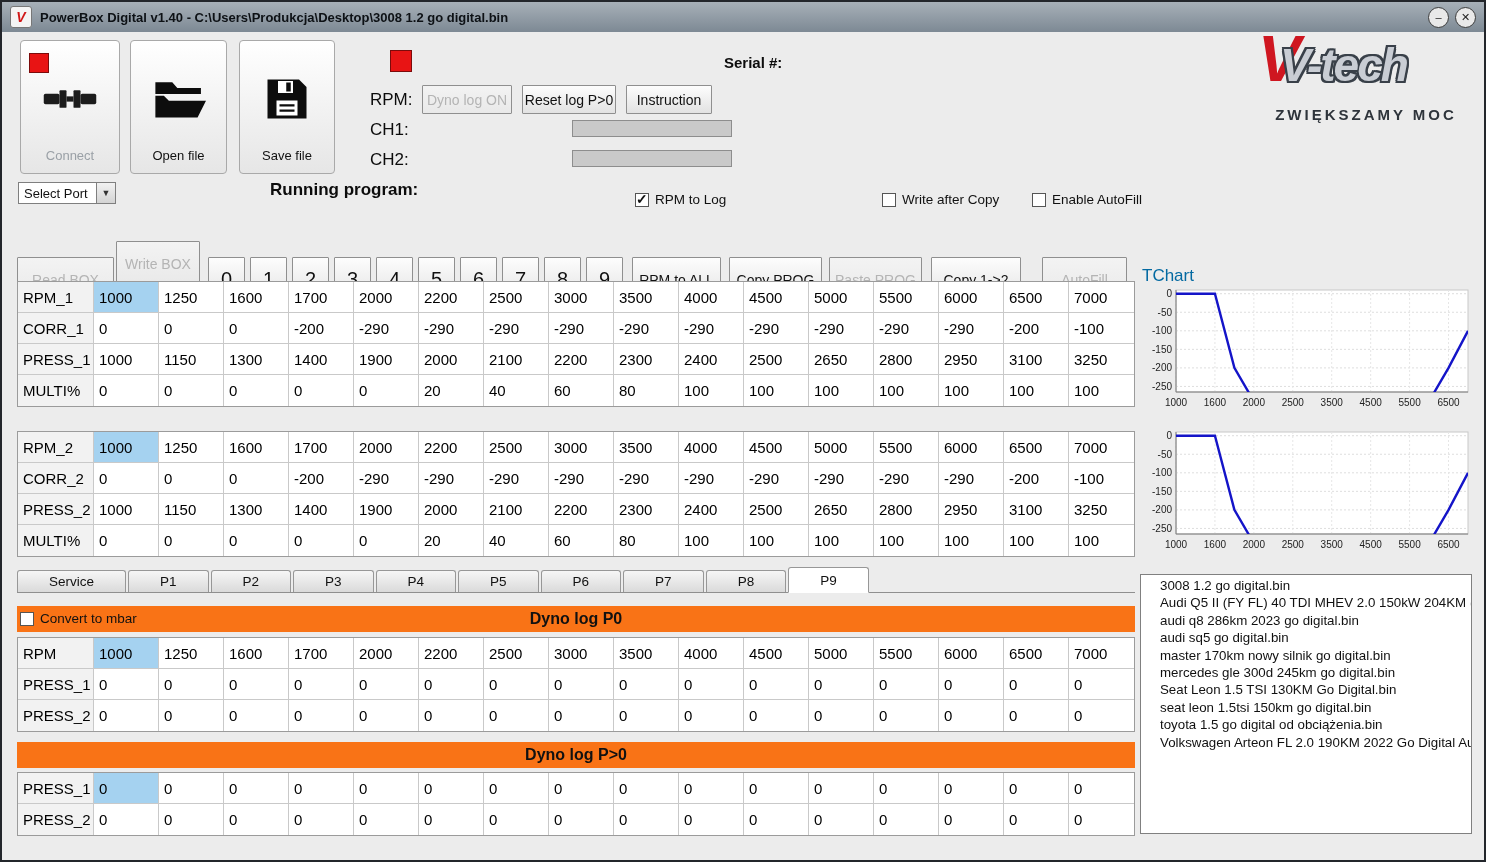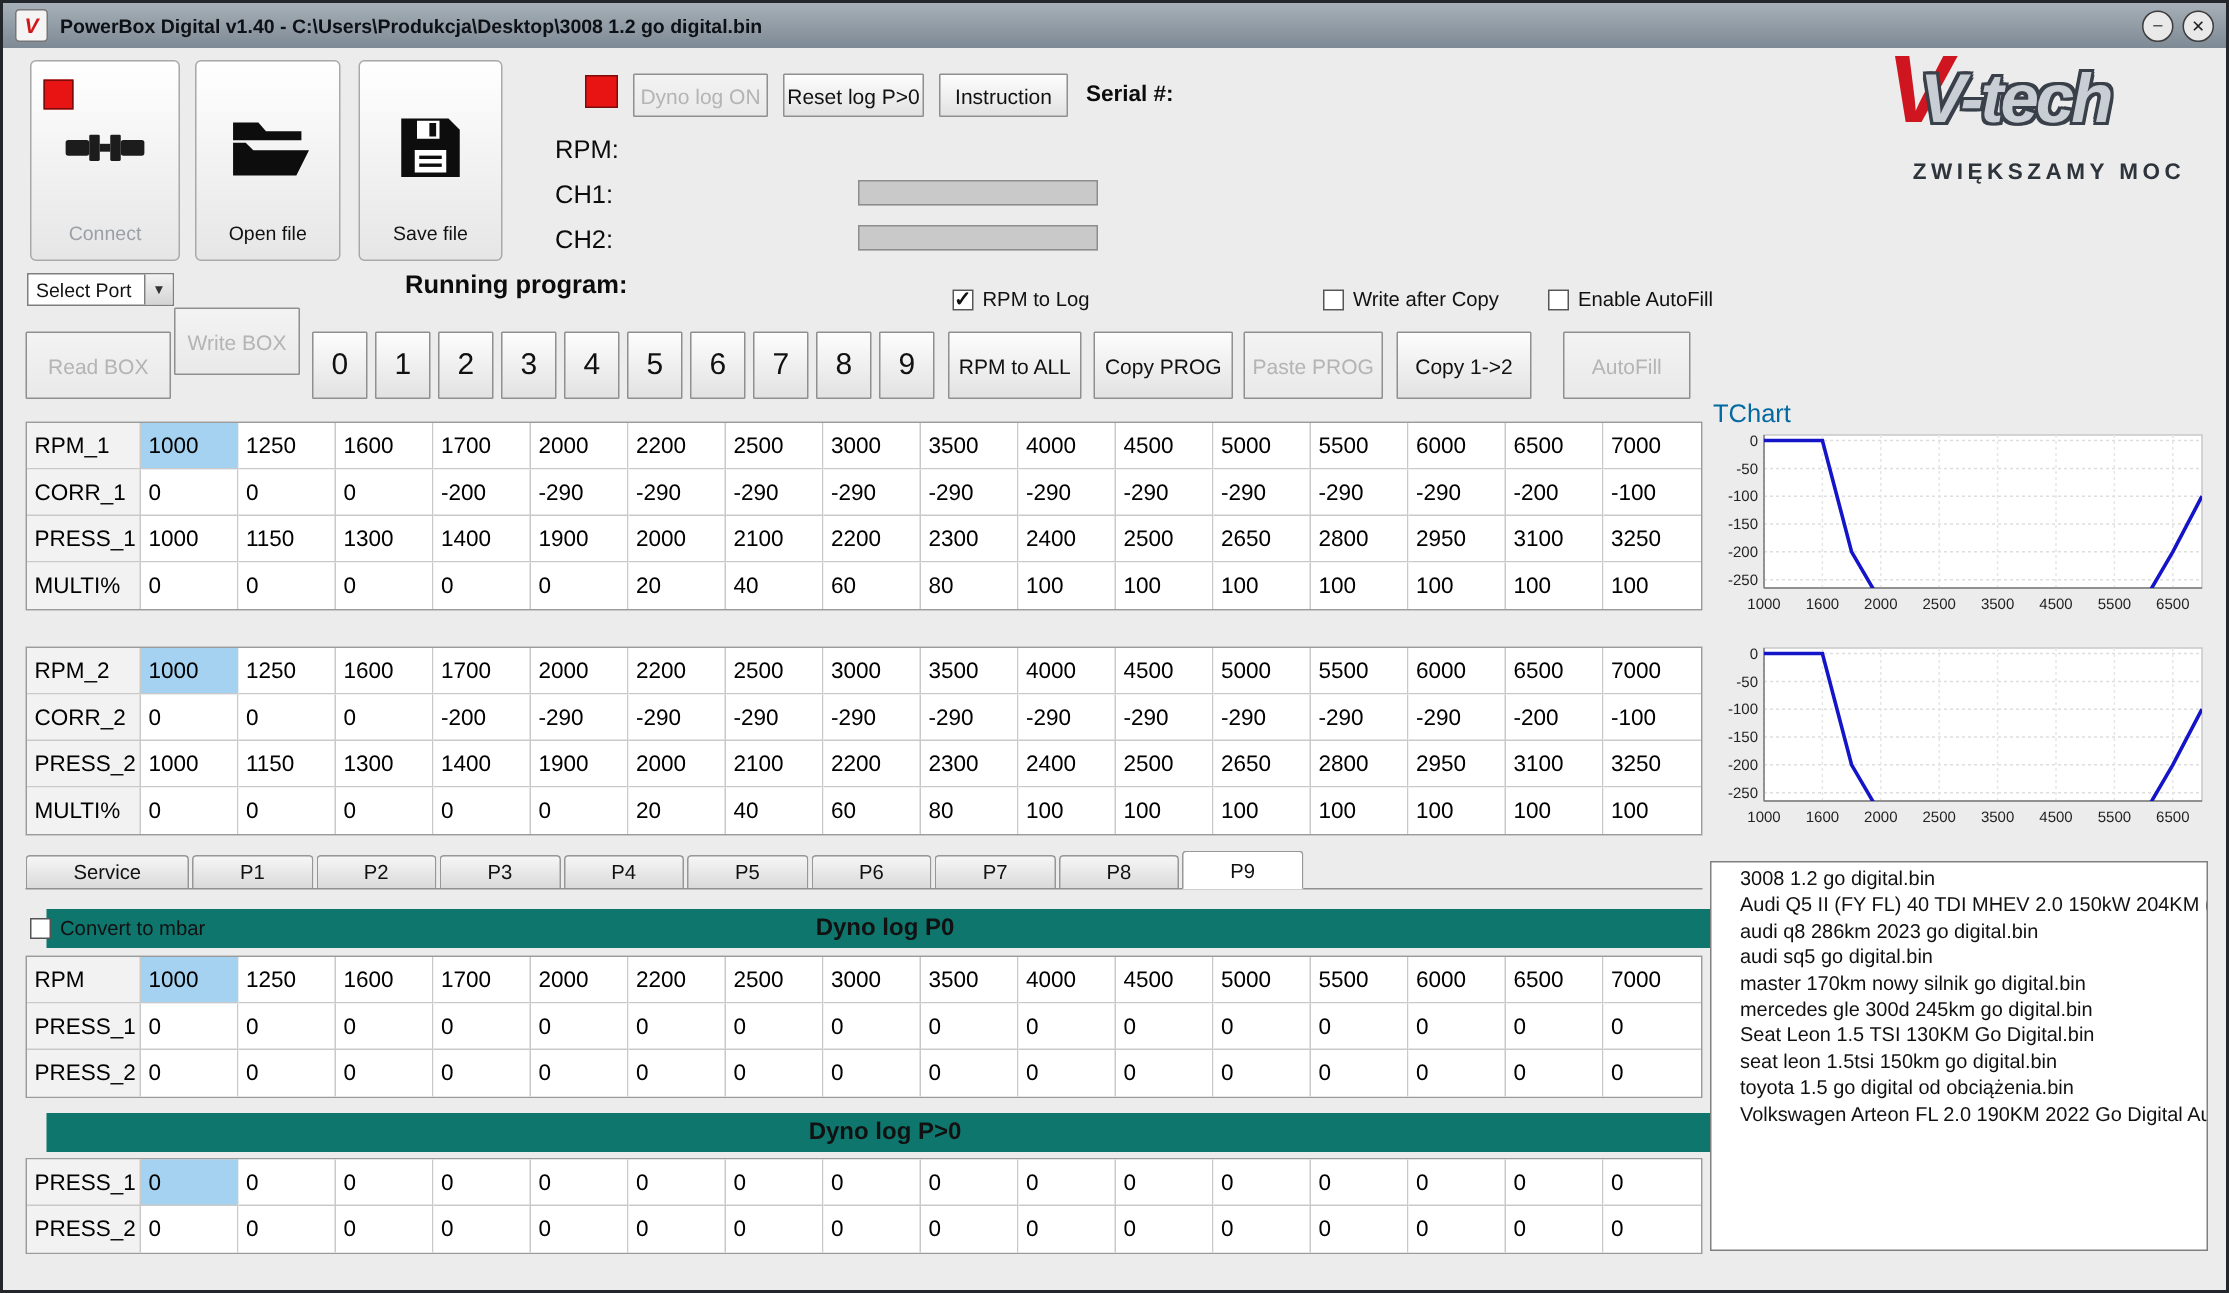--- a/index.html
+++ b/index.html
@@ -23,21 +23,21 @@
   .bigbtn{position:absolute;width:100px;height:134px;background:linear-gradient(#ffffff,#e6e6e6);
           border:1px solid #a9a9a9;border-radius:4px;box-sizing:border-box;cursor:pointer;}
   .bigbtn .big-label{position:absolute;bottom:10px;left:0;width:100%;text-align:center;font-size:13px;}
   .bigbtn .iconwrap{position:absolute;left:50%;top:60px;transform:translate(-50%,-50%);}
   .gray-label{color:#9aa0a6;}
   .redsq{position:absolute;background:#e81414;border:1px solid #7c0b0b;box-sizing:border-box;}
 
   
   .btn{position:absolute;background:linear-gradient(#fdfdfd,#e2e2e2);border:1px solid #8f8f8f;
        border-radius:1px;font-size:14px;display:flex;align-items:center;justify-content:center;
-       box-sizing:border-box;cursor:pointer;color:#111;}
+       box-sizing:border-box;cursor:pointer;color:#111;margin-top:36px;}
   .btn.disabled{color:#b4b4b4;background:linear-gradient(#f3f3f3,#e9e9e9);cursor:default;}
   #digits{position:absolute;left:206px;top:219px;display:flex;gap:5px;}
   .digit{position:static;width:37px;height:45px;font-size:20px;}
 
   .label17{position:absolute;font-size:17px;color:#0c0c0c;}
   .bar{position:absolute;width:160px;height:17px;background:#c9c9c9;border:1px solid #8d8d8d;box-sizing:border-box;}
 
   
   .select{position:absolute;left:16px;top:180px;width:98px;height:22px;background:#fff;
           border:1px solid #7f7f7f;box-sizing:border-box;font-size:13px;display:flex;align-items:center;cursor:pointer;}
@@ -62,21 +62,21 @@
   .sel-cell{background:#a5d2f0;}
 
   
   .tabstrip{position:absolute;left:15px;top:567px;width:1118px;height:24px;
             border-bottom:1px solid #8f8f8f;display:flex;gap:2px;align-items:flex-end;box-sizing:border-box;}
   .tab{height:22px;padding:0 31px;background:linear-gradient(#f6f6f6,#dadada);border:1px solid #979797;
        border-bottom:none;border-radius:3px 3px 0 0;font-size:13.5px;display:flex;align-items:center;
        justify-content:center;cursor:pointer;box-sizing:border-box;}
   .tab.active{height:26px;background:#fff;position:relative;z-index:2;margin-bottom:-1px;border-bottom:1px solid #fff;}
 
-  .section-title{position:absolute;left:29px;width:1118px;height:26px;background:#0f766e;
+  .section-title{position:absolute;left:15px;width:1118px;height:26px;background:#f97316;
                  display:flex;align-items:center;justify-content:center;font-size:16px;font-weight:700;}
 
   
   .tchart-title{position:absolute;left:1140px;top:264px;width:332px;text-align:left;font-size:17px;color:#0369a1;}
   .chart{position:absolute;width:332px;height:142px;}
   .filelist{position:absolute;left:1138px;top:572px;width:332px;height:260px;background:#fff;
             border:1px solid #808080;box-sizing:border-box;overflow:hidden;padding:2px 0;}
   .fitem{font-size:13.3px;line-height:17.4px;padding:0 19px;white-space:nowrap;overflow:hidden;cursor:pointer;}
 
   

